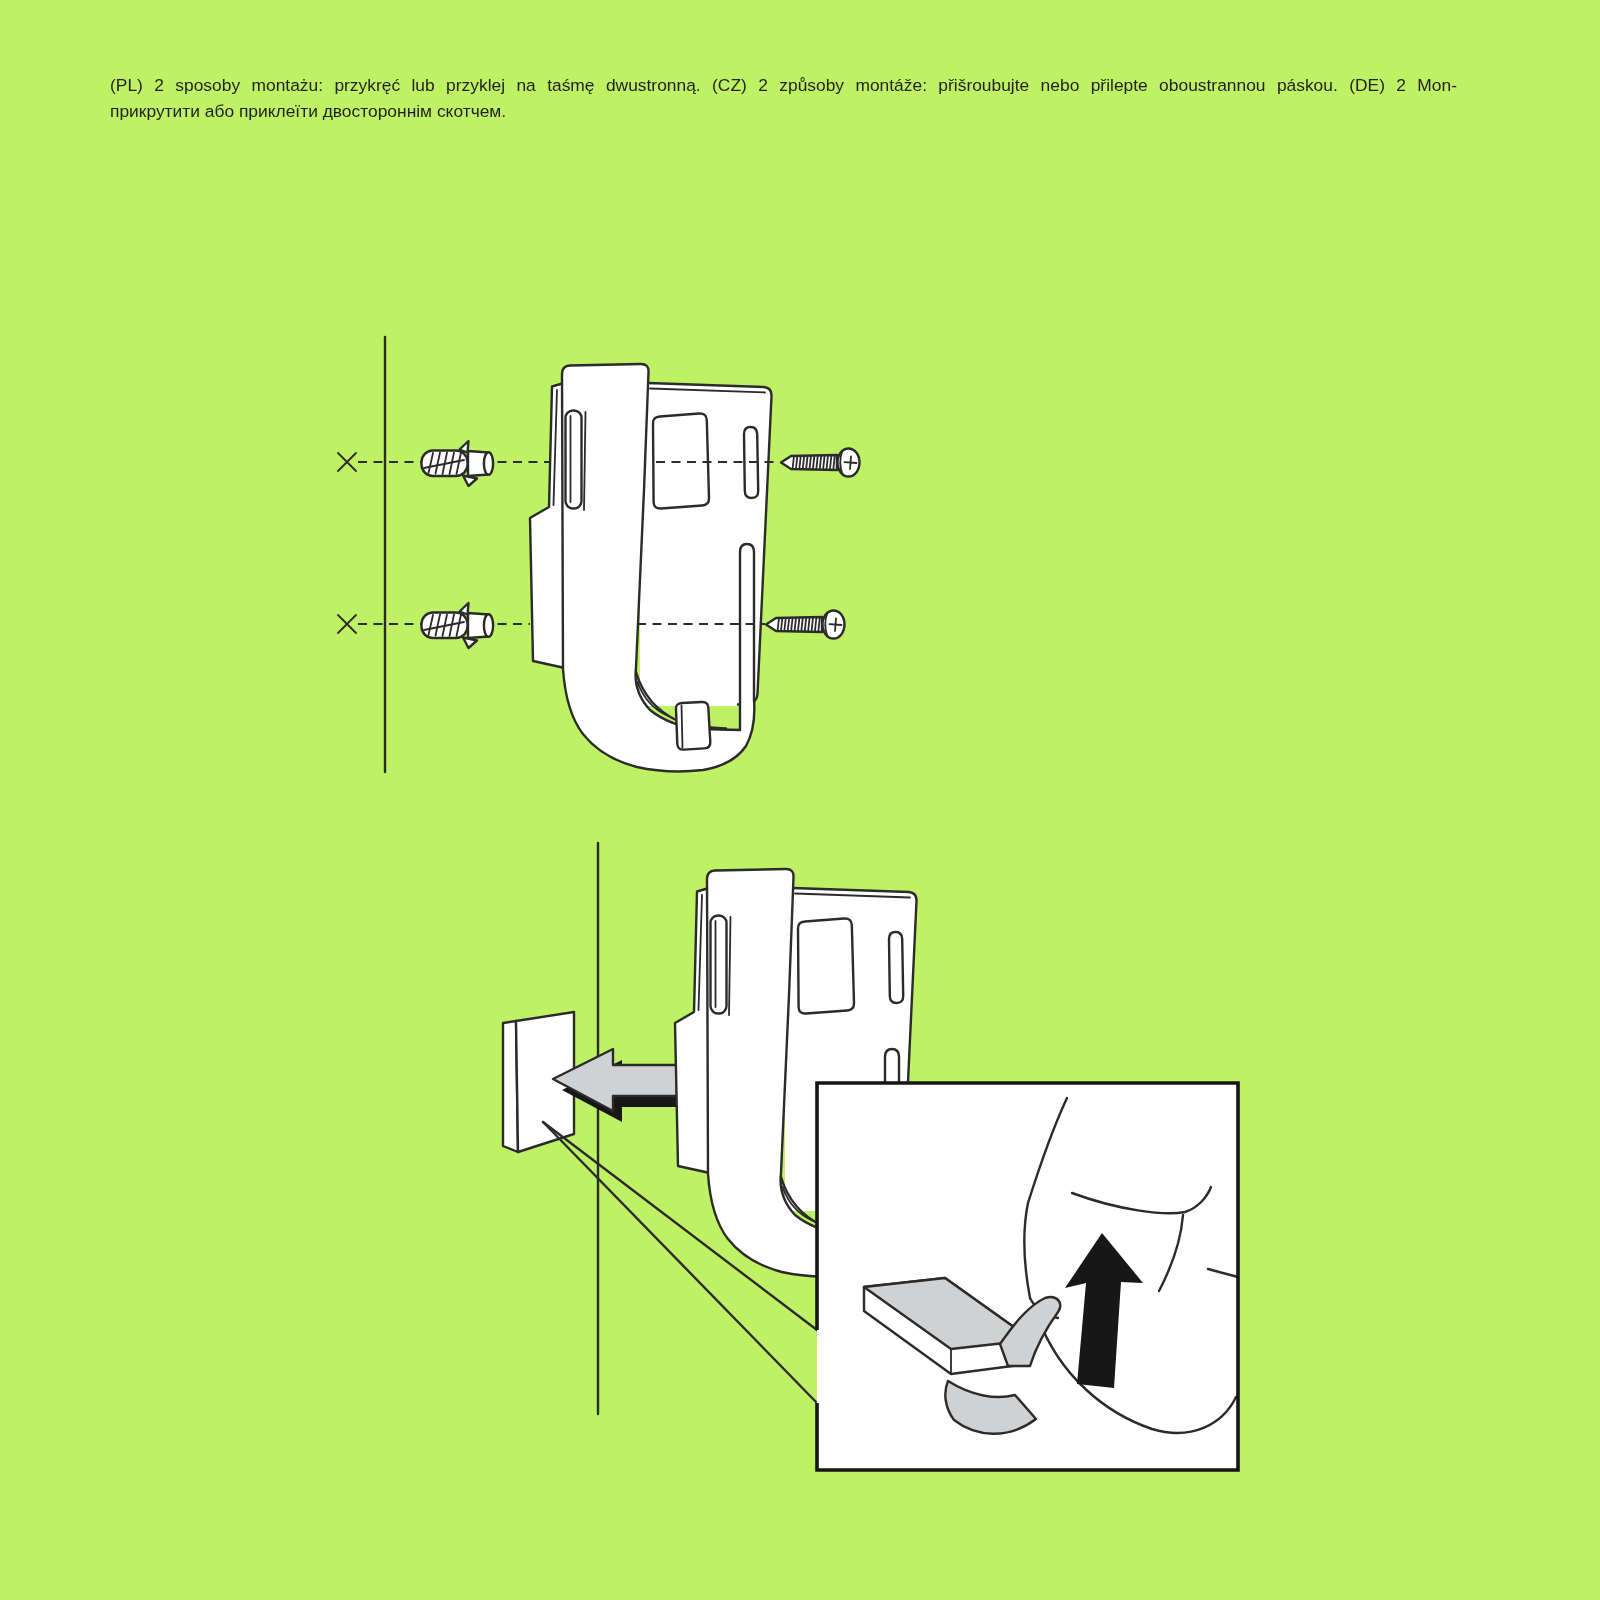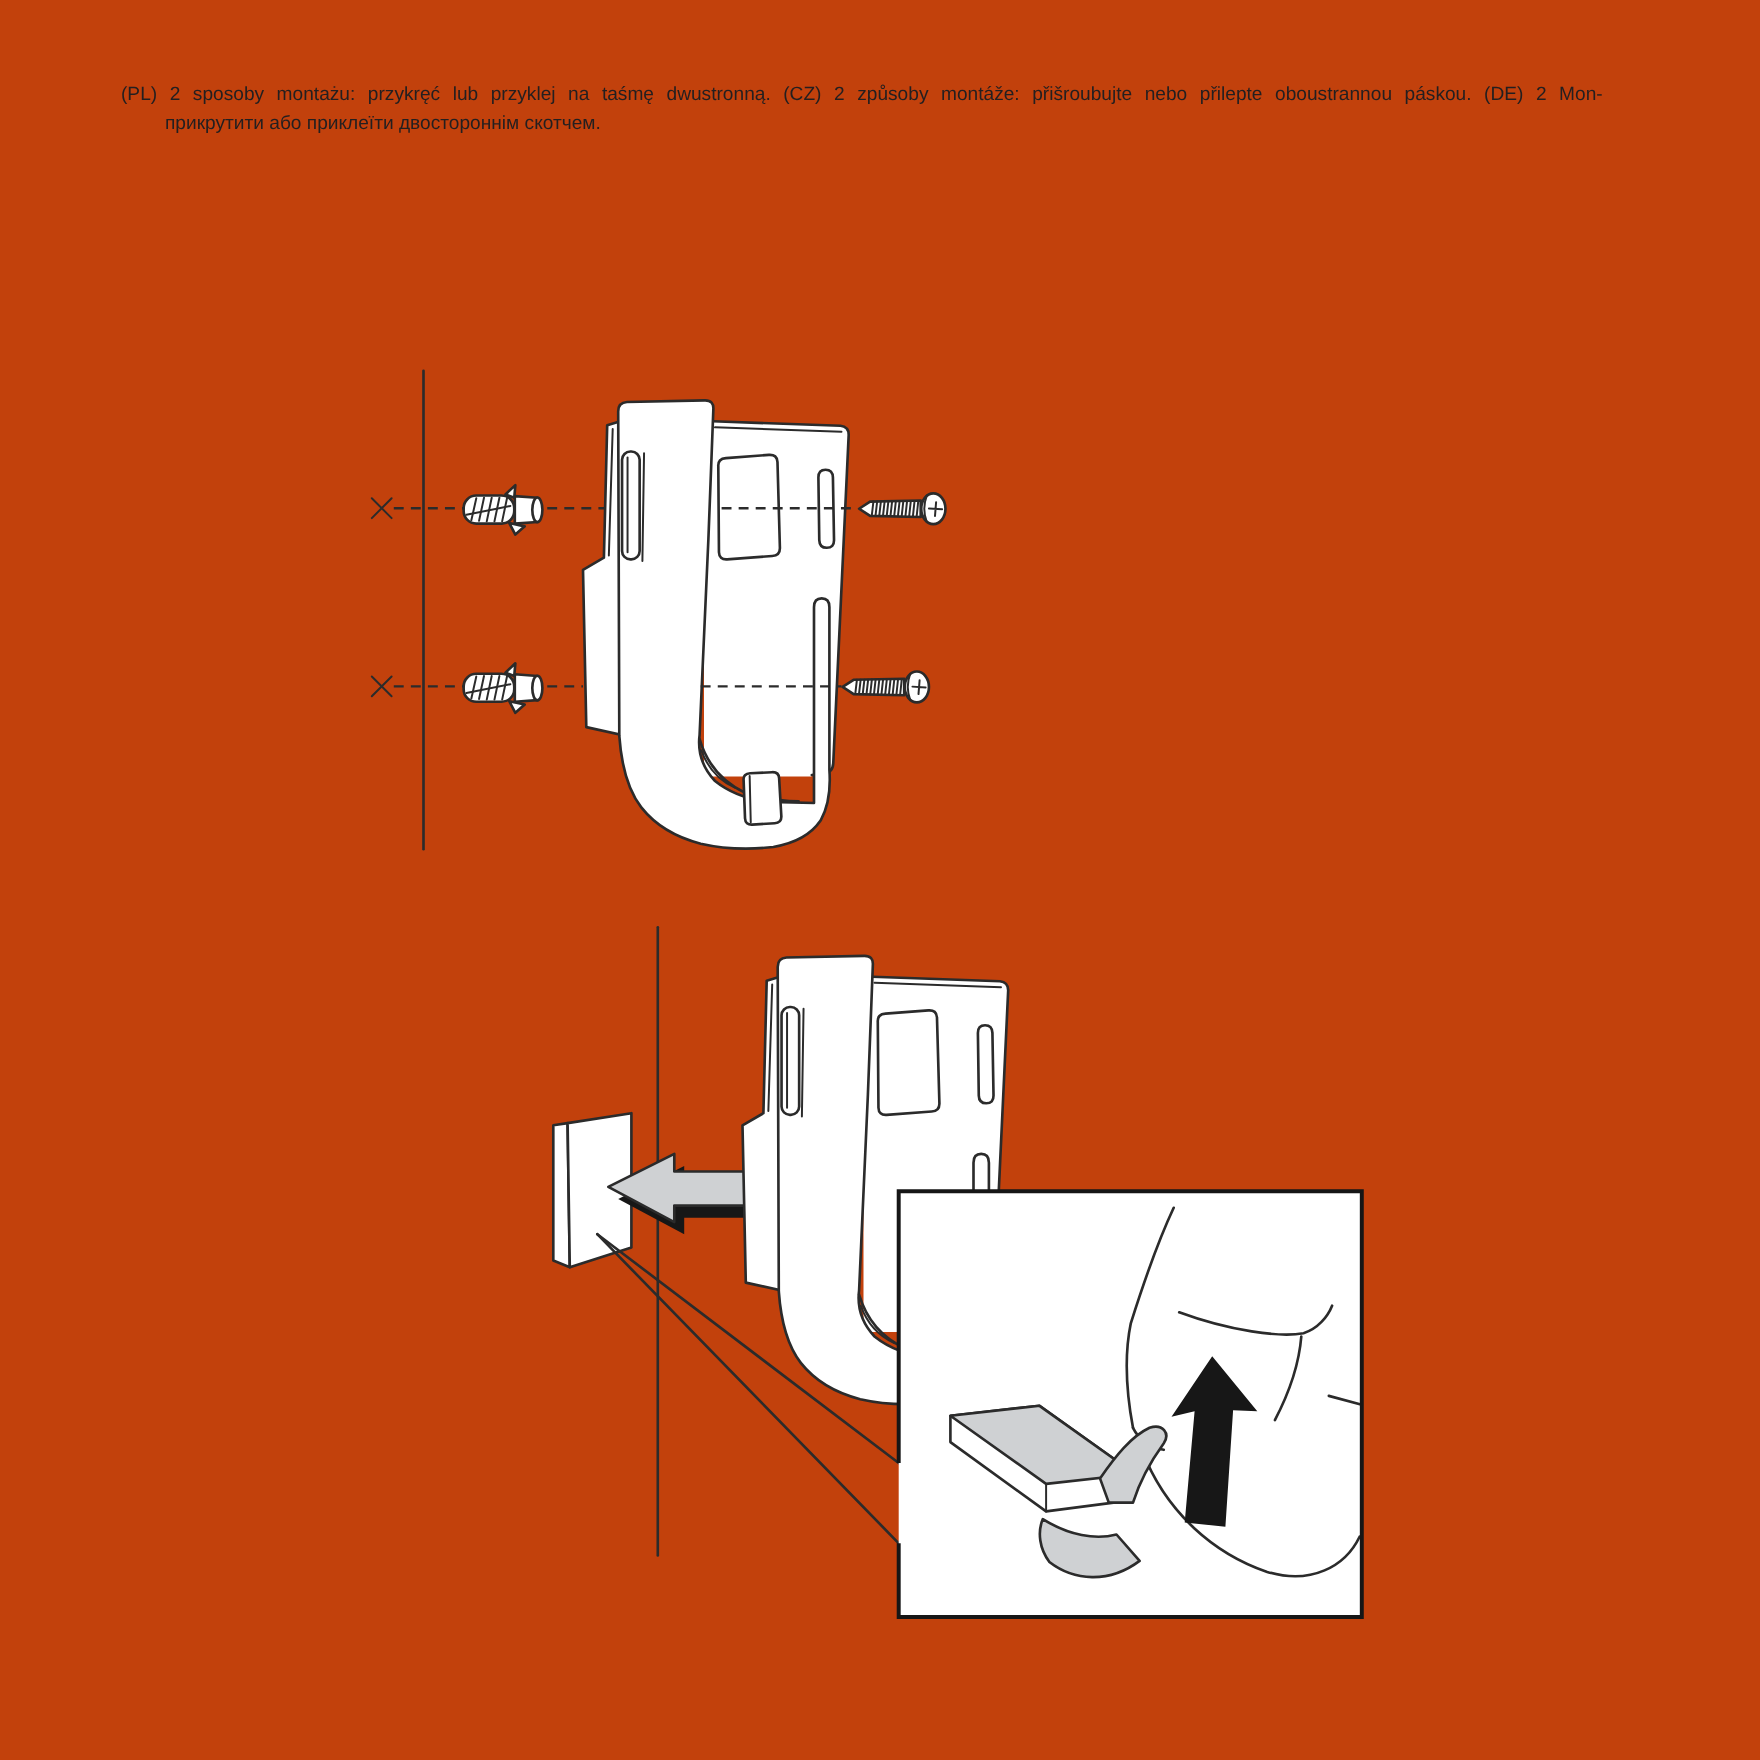--- a/index.html
+++ b/index.html
@@ -1,27 +1,27 @@
 <!DOCTYPE html>
 <html><head>
 <meta charset="utf-8">
 <style>
   html,body{margin:0;padding:0;}
   body{
     width:1600px;height:1600px;background:#ffffff;position:relative;overflow:hidden;
     font-family:"Liberation Sans", sans-serif;
   }
-  .sheet{position:absolute;inset:0;background:#c2410c;}
+  .sheet{position:absolute;inset:0;background:#bef264;}
   .instructions{
     position:absolute;left:110px;top:73px;width:1347px;
     font-size:17.4px;line-height:25.85px;color:#231f20;
     letter-spacing:0px;
   }
   .instructions .tline{text-align:justify;text-align-last:justify;white-space:normal;}
-  .instructions .tline.last{text-align-last:left;margin-left:40px;}
+  .instructions .tline.last{text-align-last:left;}
   svg{position:absolute;left:0;top:0;}
   .ln{fill:none;stroke:#2b2b2b;stroke-width:2.4;stroke-linecap:round;stroke-linejoin:round;}
   .thin{fill:none;stroke:#2b2b2b;stroke-width:1.8;stroke-linecap:round;}
   .wf{fill:#ffffff;stroke:#2b2b2b;stroke-width:2.4;stroke-linecap:round;stroke-linejoin:round;}
   .nfill{fill:#ffffff;stroke:none;}
   .dash{fill:none;stroke:#2b2b2b;stroke-width:2.2;stroke-dasharray:9 6.5;stroke-linecap:butt;}
   .grayshape{stroke:#2b2b2b;stroke-width:2.4;stroke-linejoin:round;}
   .blackshape{stroke:none;}
   .boxborder{fill:none;stroke:#161616;stroke-width:3.6;stroke-linejoin:miter;}
 </style>

